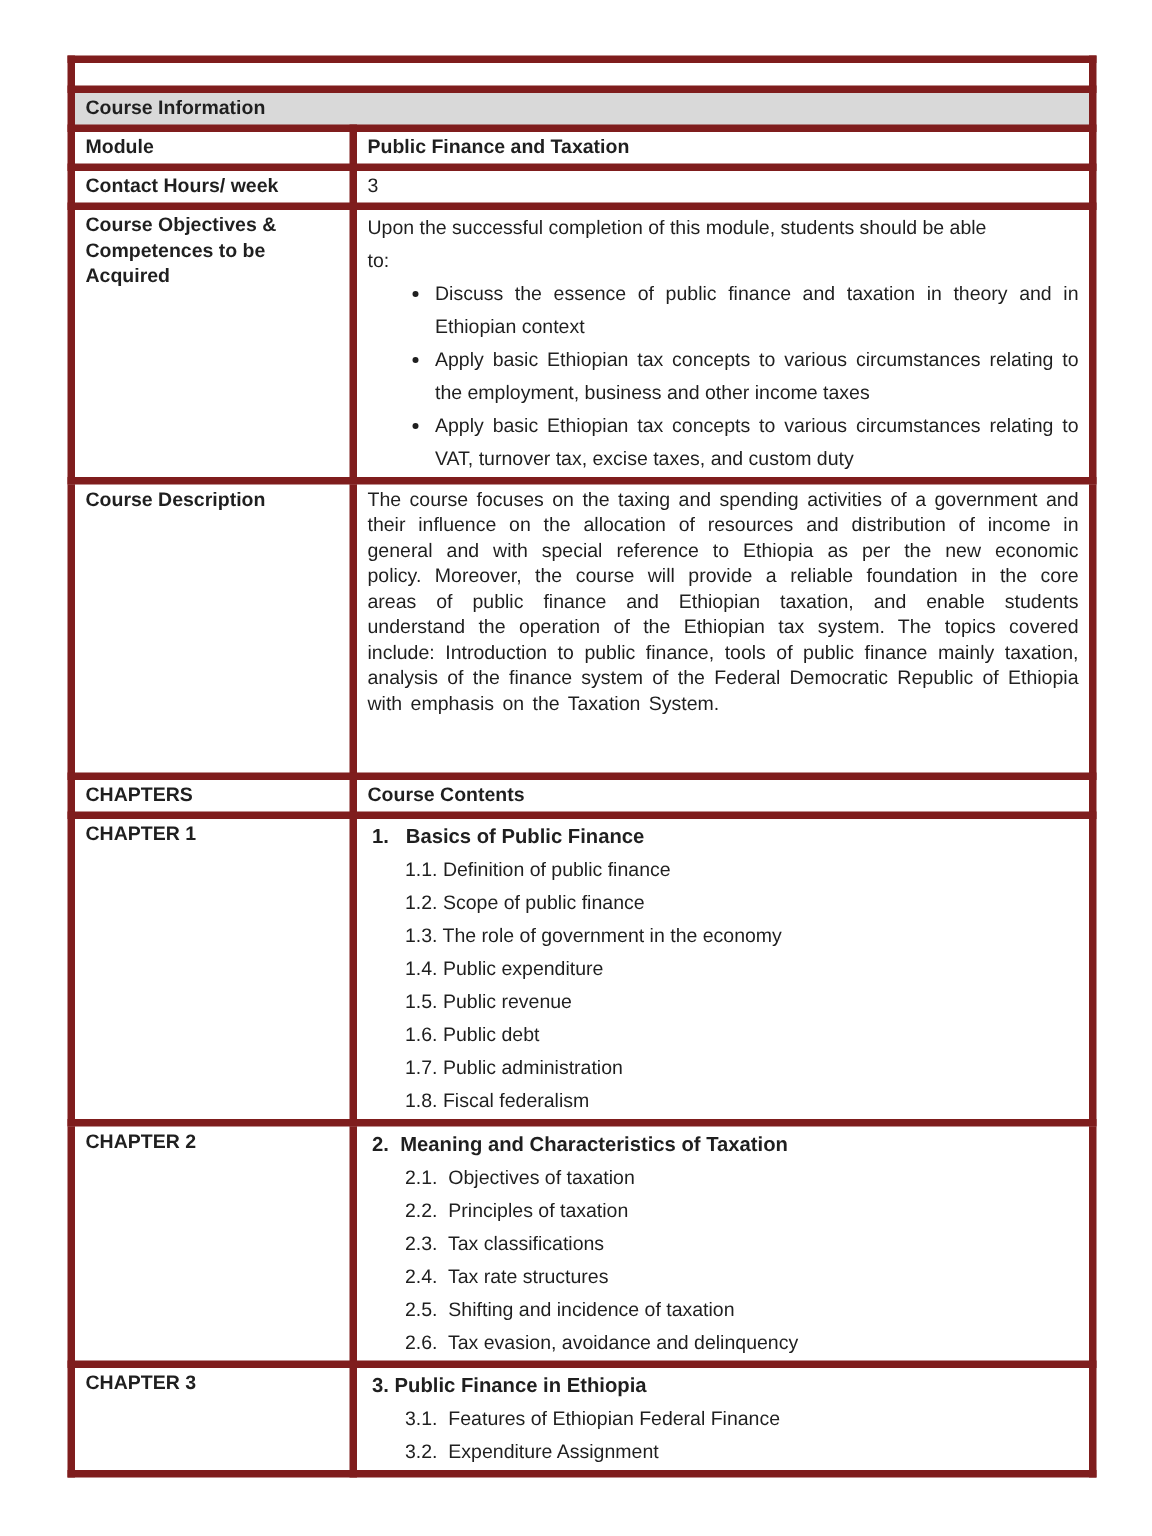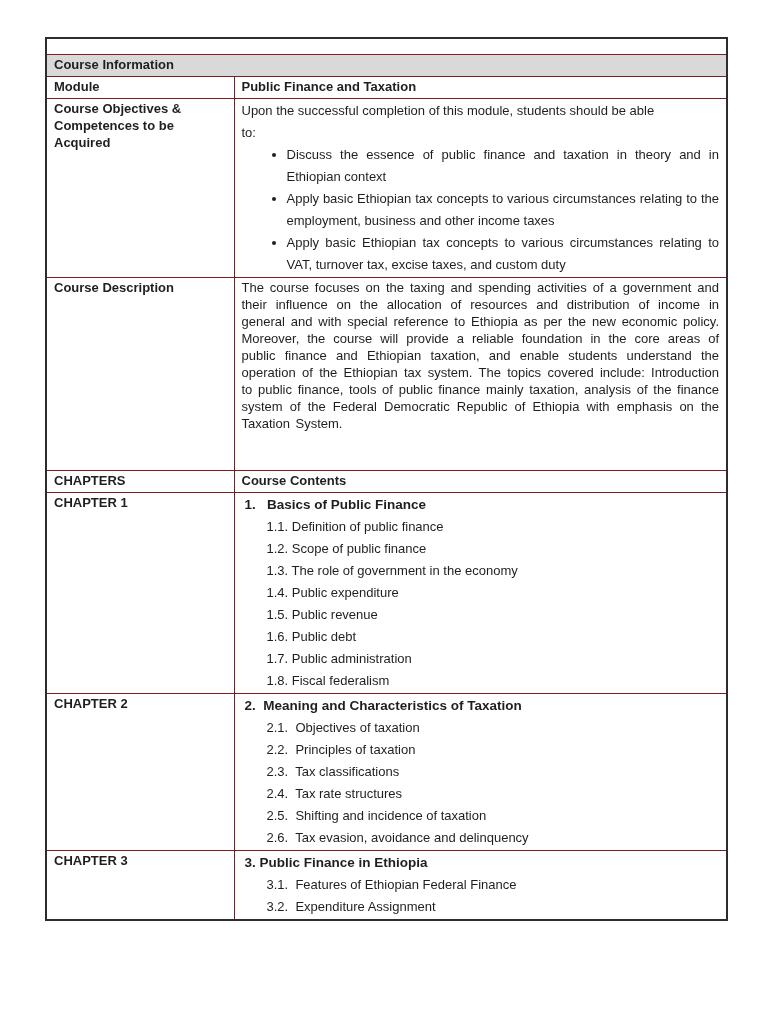--- a/index.html
+++ b/index.html
@@ -19,21 +19,21 @@
   table.doc-table {
     position: absolute;
     left: 45px;
     top: 37px;
     width: 681px;
     border-collapse: collapse;
     table-layout: fixed;
     border: 2px solid #2d2d2d;
   }
   table.doc-table td {
-    border: 1px solid #7f1d1d;
+    border: 5px solid #7f1d1d;
     vertical-align: top;
     padding: 1px 7px;
     font-size: 13px;
     line-height: 17px;
     overflow: hidden;
   }
   col.c-left  { width: 188px; }
   col.c-right { width: 493px; }
 
   td.spacer-cell { height: 13px; padding: 0; }
@@ -114,20 +114,24 @@
       <td class="spacer-cell" colspan="2"></td>
     </tr>
 
     <tr>
       <td class="header-cell" colspan="2">Course Information</td>
     </tr>
 
     <tr class="simple-row">
       <td class="label-cell">Module</td>
       <td class="bold-value">Public Finance and Taxation</td>
+    </tr>
+    <tr class="simple-row">
+      <td class="label-cell">Contact Hours/ week</td>
+      <td>3</td>
     </tr>
 
     <tr>
       <td class="label-cell">Course Objectives &amp;
 Competences to be
 Acquired</td>
       <td class="content-cell objectives-cell">
         <div class="objectives-intro">Upon the successful completion of this module, students should be able
 to:</div>
         <ul class="objectives-list">

